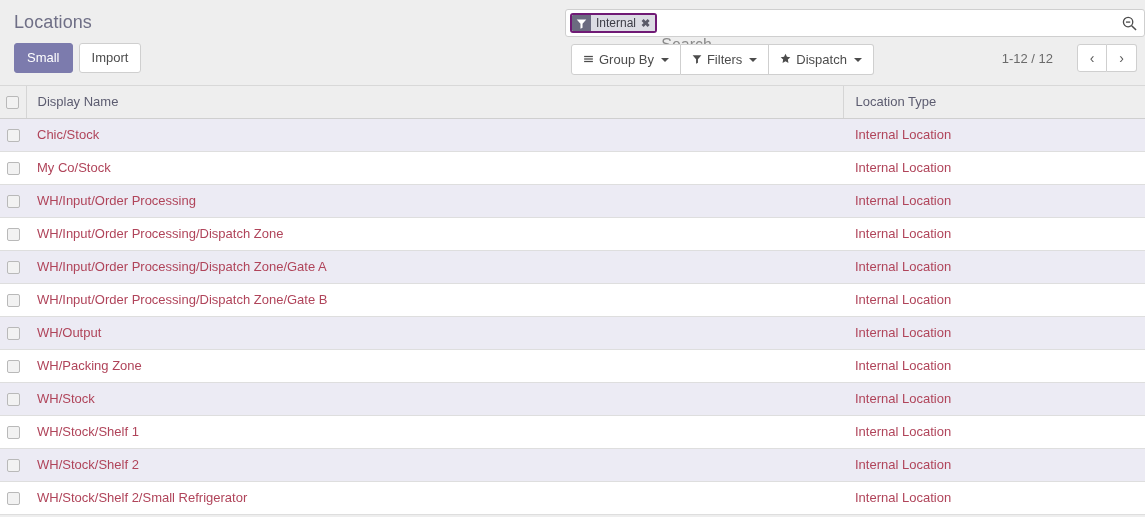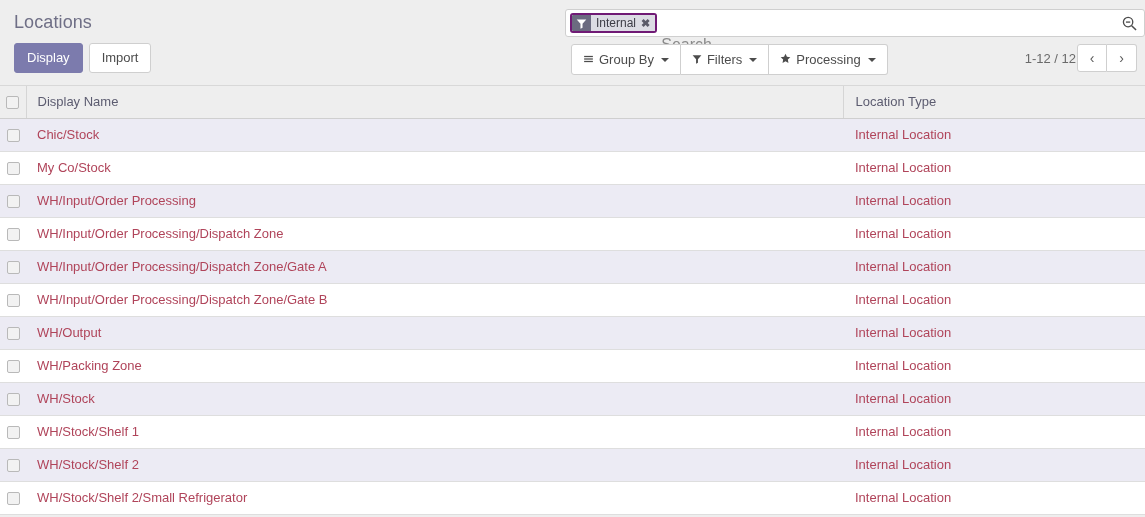--- a/index.html
+++ b/index.html
@@ -167,21 +167,21 @@
     display: inline-block;
     margin-left: 2px;
   }
 
   .pager {
     position: absolute;
     right: 8px;
     top: 0;
     display: flex;
     align-items: center;
-    gap: 1px;
+    gap: 24px;
   }
   .pager-count {
     font-size: 13px;
     color: #6a6a6a;
     white-space: nowrap;
   }
   .pager-btns { display: flex; }
   .pager-btn {
     background: #ffffff;
     border: 1px solid #cfcfcf;
@@ -254,21 +254,21 @@
 </head>
 <body>
 
 <div id="app">
 
   <div class="control-panel">
 
     <div class="cp-left">
       <h1 class="page-title">Locations</h1>
       <div class="btn-row">
-        <span class="btn btn-primary">Display</span>
+        <span class="btn btn-primary">Small</span>
         <span class="btn btn-default">Import</span>
       </div>
     </div>
 
     <div class="cp-right">
 
       <div class="search-wrap">
         <span class="facet">
           <span class="facet-icon">
             <svg width="11" height="11" viewBox="0 0 16 16" aria-hidden="true">
@@ -310,21 +310,21 @@
             </span>
             <span>Filters</span>
             <i class="caret"></i>
           </span>
           <span class="dd-btn">
             <span>
               <svg width="11" height="11" viewBox="0 0 16 16" aria-hidden="true">
                 <path d="M8 1l2.1 4.5 4.9.6-3.6 3.4.9 4.9L8 12.1 3.7 14.4l.9-4.9L1 6.1l4.9-.6z" fill="#4c4c4c"></path>
               </svg>
             </span>
-            <span>Processing</span>
+            <span>Dispatch</span>
             <i class="caret"></i>
           </span>
         </div>
 
         <div class="pager">
           <span class="pager-count">1-12 / 12</span>
           <span class="pager-btns">
             <span class="pager-btn">‹</span>
             <span class="pager-btn">›</span>
           </span>

